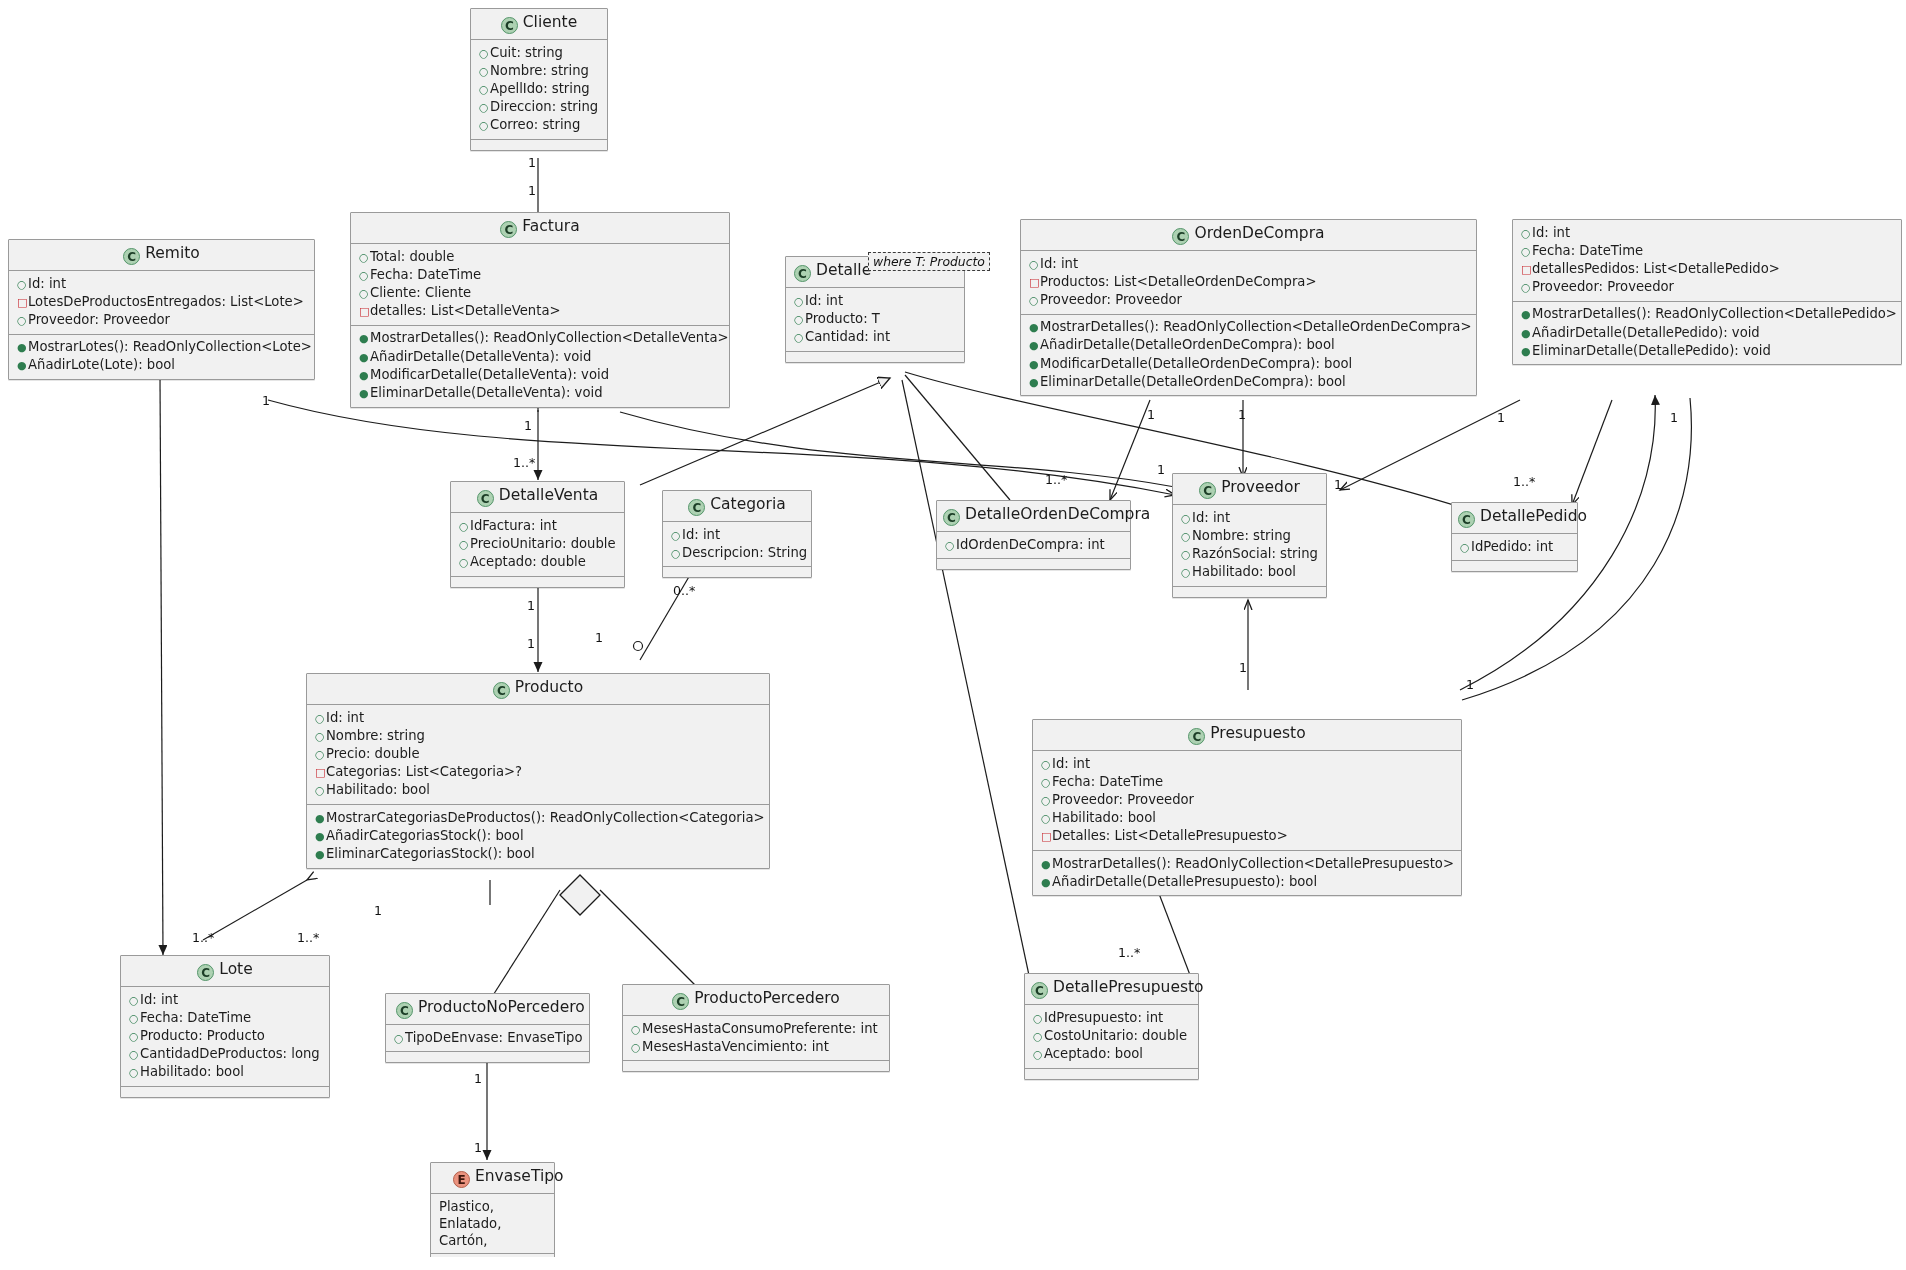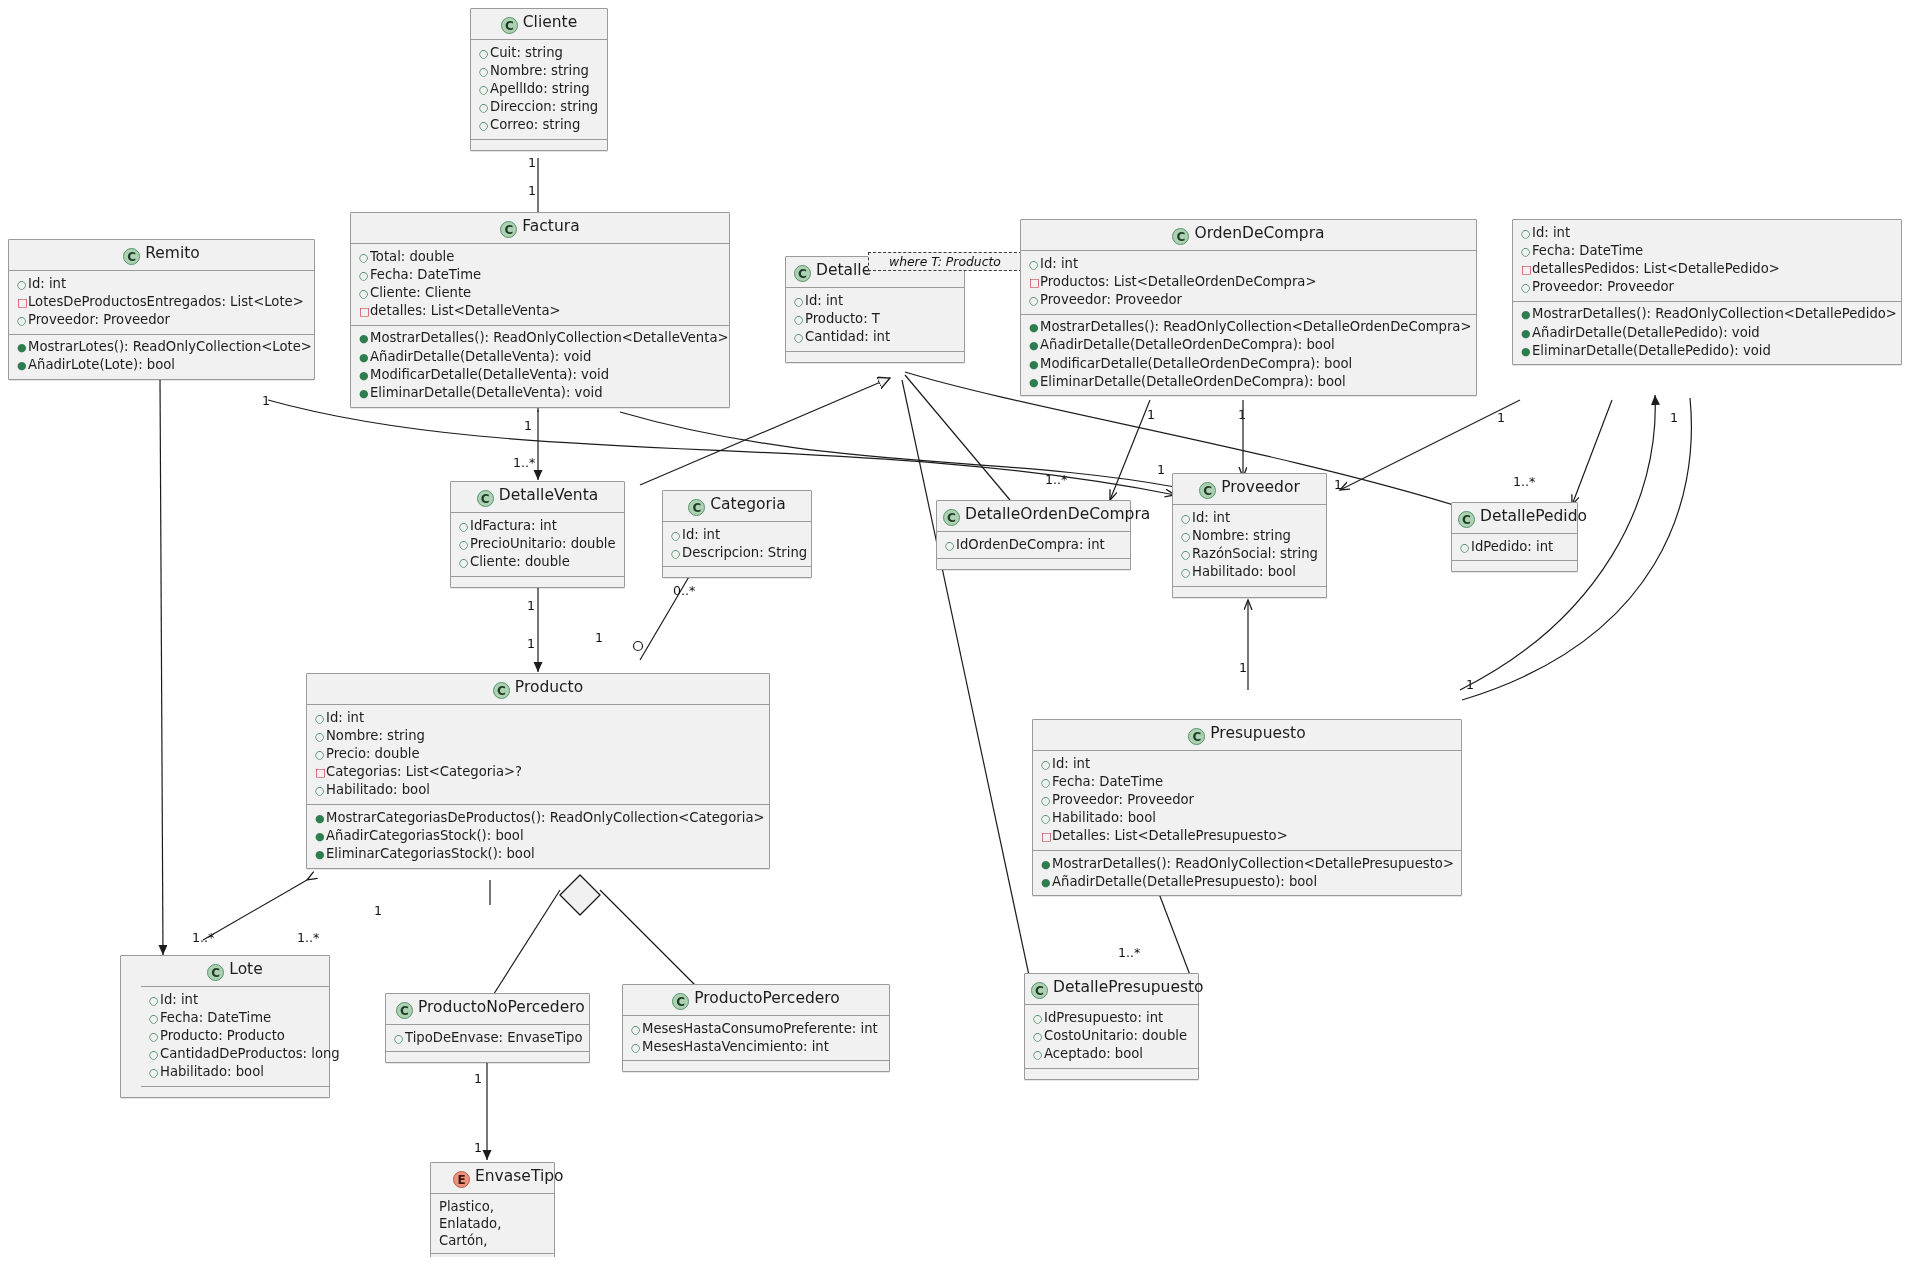--- a/index.html
+++ b/index.html
@@ -97,21 +97,21 @@
     line-height: 17px;
     white-space: nowrap;
   }
   .generic-note {
     position: absolute;
     border: 1px dashed #3a3a3a;
     background: #f1f1f1;
     font-size: 12.4px;
     font-style: italic;
     color: #111;
-    padding: 1px 20px;
+    padding: 1px 4px;
     white-space: nowrap;
     box-sizing: border-box;
   }
   .mult {
     position: absolute;
     font-size: 12.6px;
     color: #111;
     white-space: nowrap;
   }
 </style>
@@ -279,21 +279,21 @@
     </div>
   </div>
 
   <div class="uml-class" style="left:450px; top:481px; width:175px;">
     <div class="uml-header">
       <span class="circ circ-class">C</span><span>DetalleVenta</span>
     </div>
     <div class="uml-section">
       <div class="member"><span class="mk mk-pub-f">○</span><span>IdFactura: int</span></div>
       <div class="member"><span class="mk mk-pub-f">○</span><span>PrecioUnitario: double</span></div>
-      <div class="member"><span class="mk mk-pub-f">○</span><span>Cliente: double</span></div>
+      <div class="member"><span class="mk mk-pub-f">○</span><span>Aceptado: double</span></div>
     </div>
     <div class="uml-section empty"></div>
   </div>
 
   <div class="uml-class" style="left:662px; top:490px; width:150px;">
     <div class="uml-header">
       <span class="circ circ-class">C</span><span>Categoria</span>
     </div>
     <div class="uml-section">
       <div class="member"><span class="mk mk-pub-f">○</span><span>Id: int</span></div>
@@ -363,21 +363,21 @@
       <div class="member"><span class="mk mk-pub-f">○</span><span>Proveedor: Proveedor</span></div>
       <div class="member"><span class="mk mk-pub-f">○</span><span>Habilitado: bool</span></div>
       <div class="member"><span class="mk mk-priv-f">□</span><span>Detalles: List&lt;DetallePresupuesto&gt;</span></div>
     </div>
     <div class="uml-section">
       <div class="member"><span class="mk mk-pub-m">●</span><span>MostrarDetalles(): ReadOnlyCollection&lt;DetallePresupuesto&gt;</span></div>
       <div class="member"><span class="mk mk-pub-m">●</span><span>AñadirDetalle(DetallePresupuesto): bool</span></div>
     </div>
   </div>
 
-  <div class="uml-class" style="left:120px; top:955px; width:210px;padding-left:20px;">
+  <div class="uml-class" style="left:120px; top:955px; width:210px;">
     <div class="uml-header">
       <span class="circ circ-class">C</span><span>Lote</span>
     </div>
     <div class="uml-section">
       <div class="member"><span class="mk mk-pub-f">○</span><span>Id: int</span></div>
       <div class="member"><span class="mk mk-pub-f">○</span><span>Fecha: DateTime</span></div>
       <div class="member"><span class="mk mk-pub-f">○</span><span>Producto: Producto</span></div>
       <div class="member"><span class="mk mk-pub-f">○</span><span>CantidadDeProductos: long</span></div>
       <div class="member"><span class="mk mk-pub-f">○</span><span>Habilitado: bool</span></div>
     </div>

